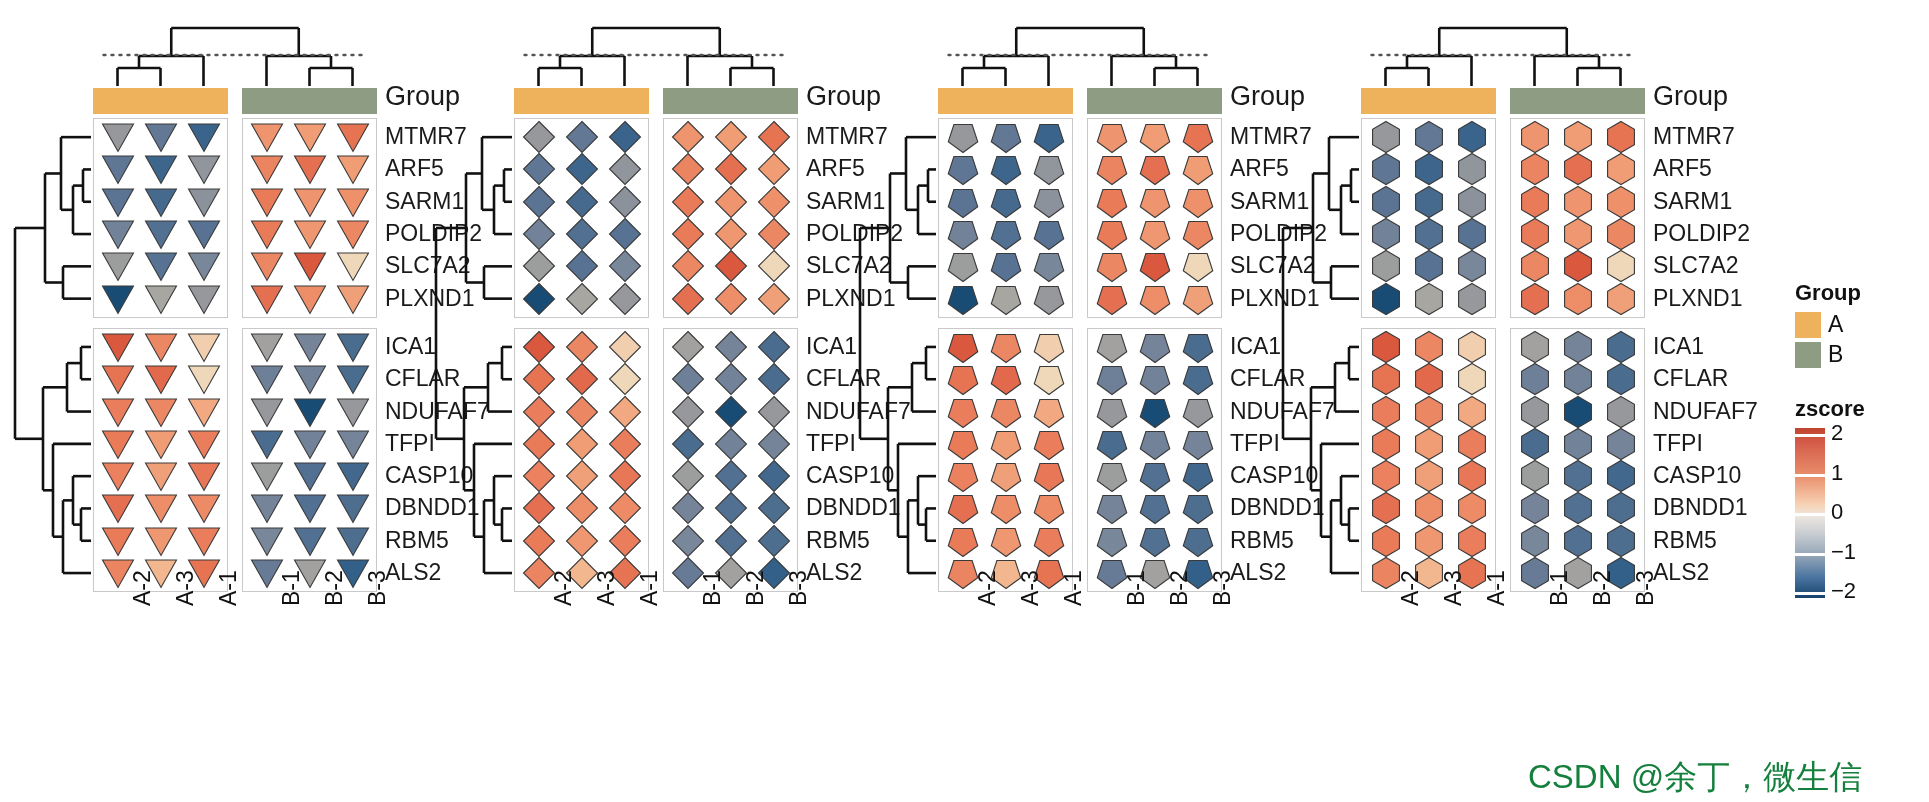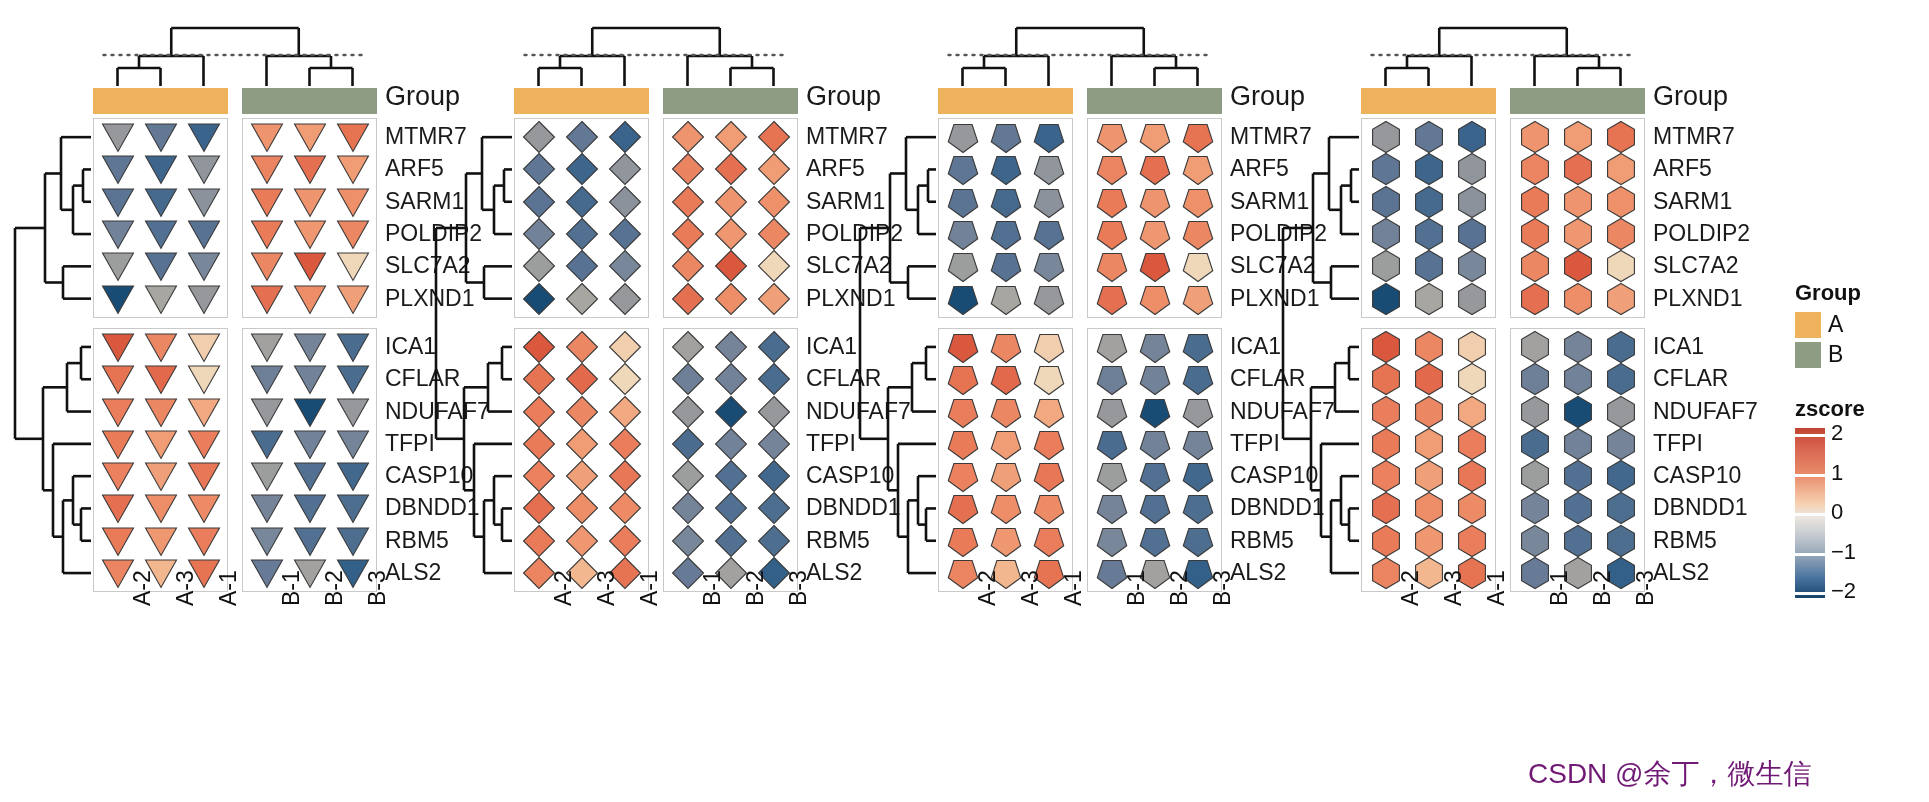--- a/index.html
+++ b/index.html
@@ -33,21 +33,21 @@
   
   .legend-title{position:absolute;font-size:22px;font-weight:bold;color:#111;white-space:nowrap;}
   .swatch{position:absolute;width:26px;height:26px;}
   .swatch-label{position:absolute;font-size:23px;color:#111;}
   .cbar{position:absolute;width:30px;height:170px;
         background:linear-gradient(to bottom,#c0442f 0%,#d6604d 10%,#e98e6b 28%,#f7d2b4 45%,#ece7e0 52%,#c9cdd2 62%,#8fa2b5 76%,#4a74a0 88%,#14436b 100%);}
   .ctick{position:absolute;font-size:22px;color:#111;}
   .ctickmark{position:absolute;height:3px;background:#ffffff;}
 
   
-  .wm{position:absolute;font-size:28px;color:#701a75;white-space:nowrap;}
+  .wm{position:absolute;font-size:33px;color:#15803d;white-space:nowrap;}
 </style>
 </head>
 <body>
 
 <div id="root">
     <div class="panel" style="left: 0px;">
       <svg class="dendro" width="288" height="64" style="left: 93px; top: 24px;">
         <line x1="24.5" y1="62" x2="24.5" y2="44" stroke="#111" stroke-width="2.6"></line>
         <line x1="67.5" y1="62" x2="67.5" y2="44" stroke="#111" stroke-width="2.6"></line>
         <line x1="24.5" y1="44" x2="67.5" y2="44" stroke="#111" stroke-width="2.6"></line>

